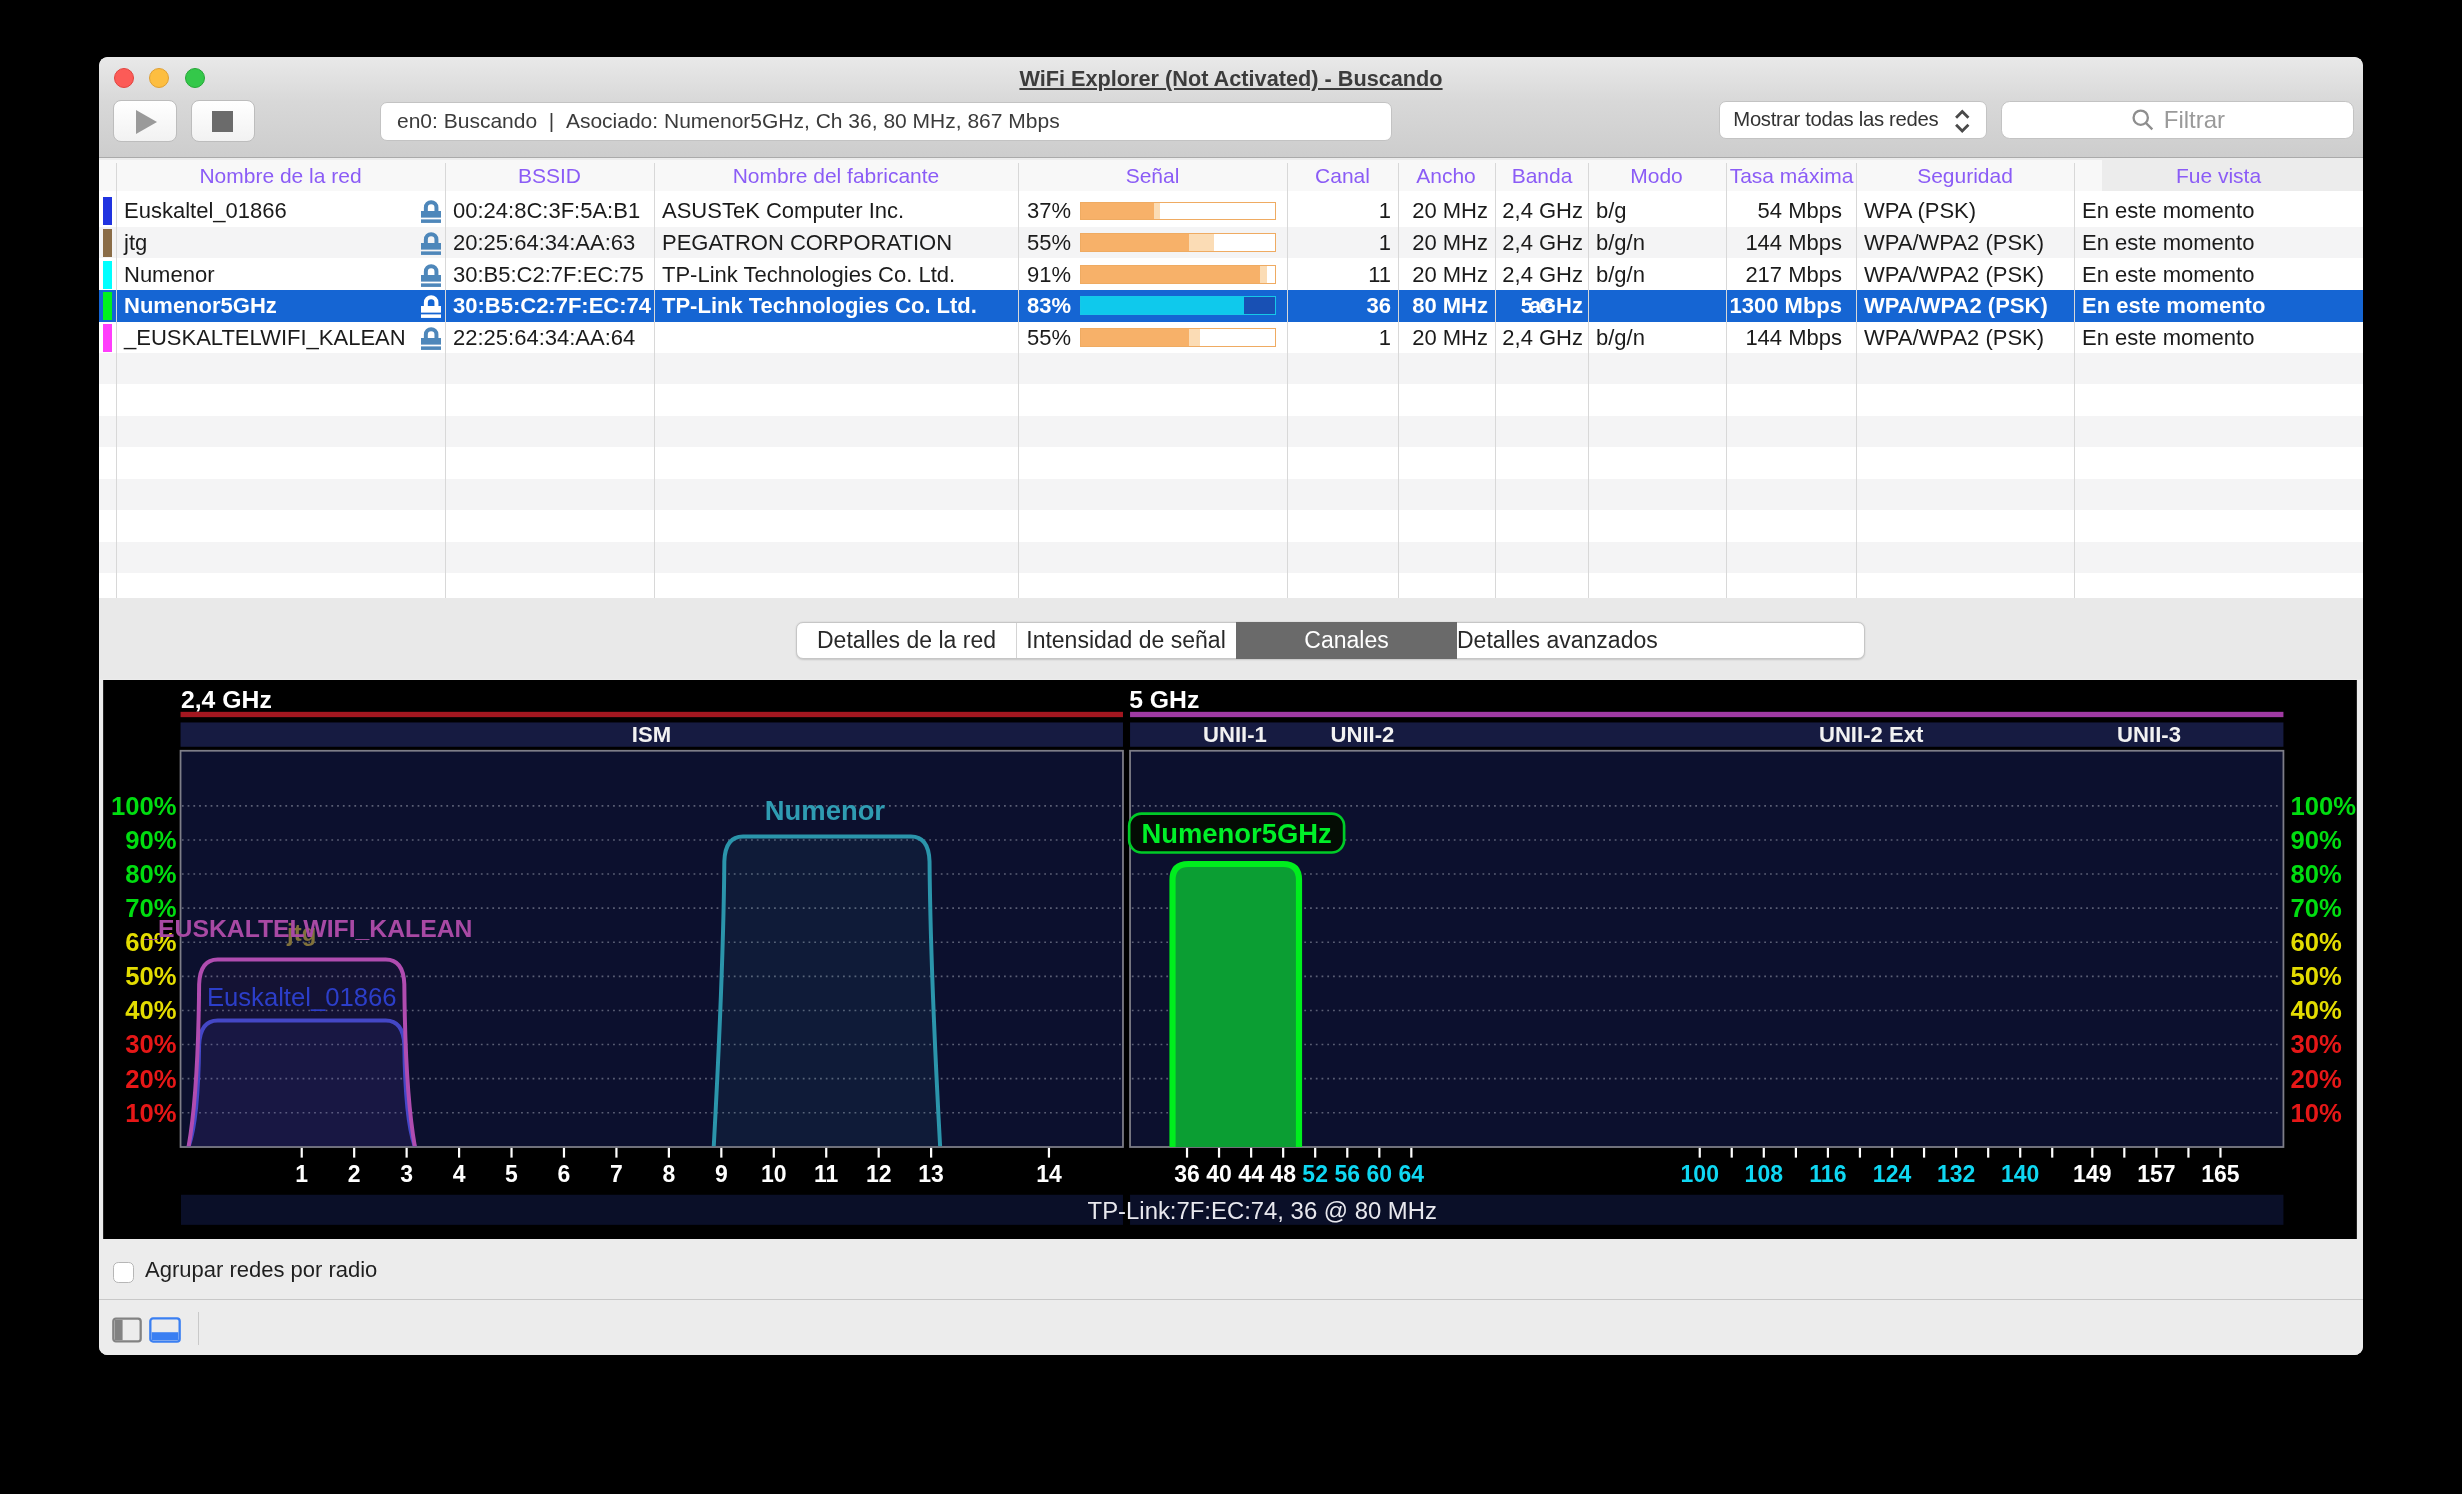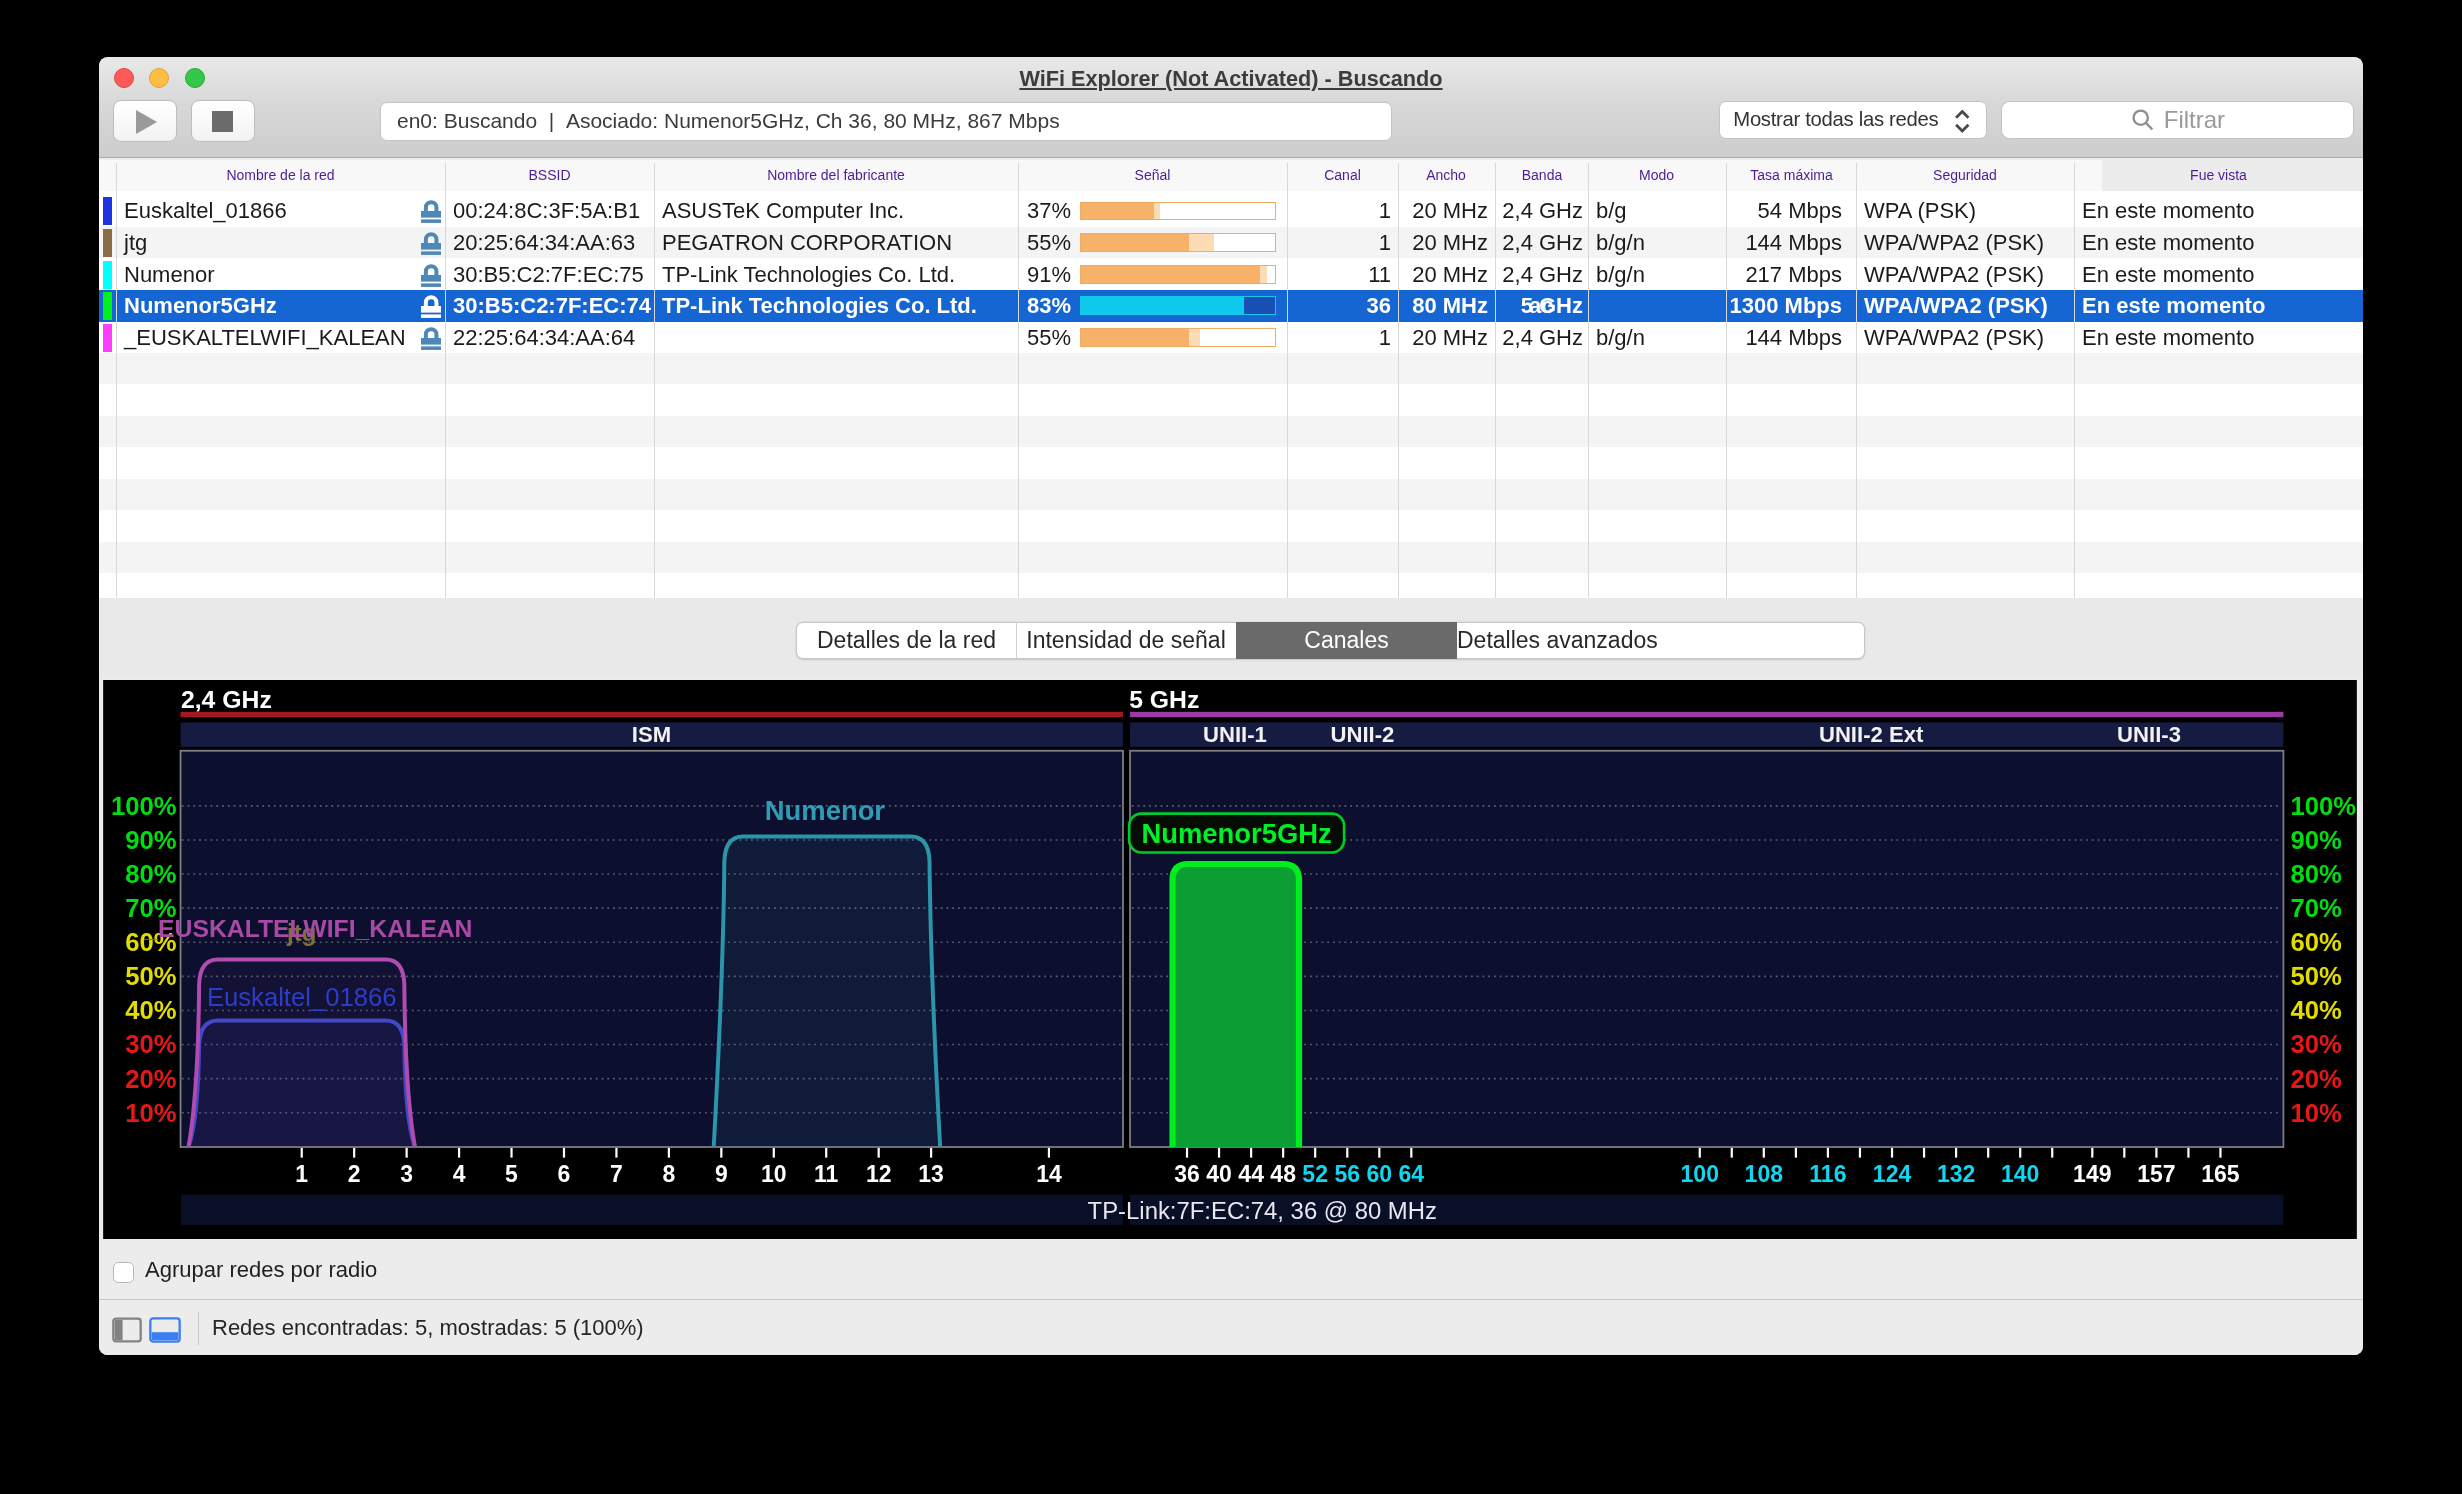--- a/index.html
+++ b/index.html
@@ -29,21 +29,21 @@
     background:#fff; border:1.3px solid #c3c3c3; border-radius:7px;
     font-size:21px; color:#3b3b3b; line-height:36px; padding-left:16px; white-space:nowrap; }
   #drop { position:absolute; left:1620px; top:44px; width:268px; height:38px;
     background:#fff; border:1.3px solid #c3c3c3; border-radius:7px;
     font-size:20.3px; color:#333; line-height:35px; padding-left:13.3px; letter-spacing:-0.3px; }
   #srch { position:absolute; left:1902px; top:44px; width:353px; height:38px;
     background:#fff; border:1.3px solid #c3c3c3; border-radius:8.8px;
     font-size:24px; color:#9a9a9a; line-height:35px; text-align:center; }
   
   #thead { position:absolute; left:0; top:103px; width:2003px; height:32px;
-    background:#f8f8f8; border-bottom:0.9px solid #d4d4d4; font-size:14px; color:#4c1d95; }
+    background:#f8f8f8; border-bottom:0.9px solid #d4d4d4; font-size:21px; color:#8b5cf6; }
   .hc { position:absolute; top:0; height:32px; line-height:31px; text-align:center; }
   
   #tbody { position:absolute; left:0; top:134px; width:2264px; height:407px; background:#fff; }
   #stripes { position:absolute; left:0; top:4.4px; width:2264px; height:402px;
     background:repeating-linear-gradient(#fff 0 32px, #f4f4f5 32px 63px); }
   .vl { position:absolute; top:0; width:0.9px; height:407px; background:#d8d8d8; }
   .row { position:absolute; left:0; width:2264px; height:32px; font-size:22px;
     color:#1b1b1b; line-height:32px; white-space:nowrap; }
   .row.sel { background:#1565d3; color:#fff; font-weight:bold; }
   .sw { position:absolute; left:3.5px; top:1.8px; width:9.7px; height:28px; }
@@ -388,17 +388,16 @@
   <div class="abs" style="left:0;top:1243px;width:2264px;height:56px;background:#ececec">
     <svg class="abs" style="left:13.3px;top:17px" width="30" height="26" viewBox="0 0 34 29">
       <rect x="1.5" y="1.5" width="31" height="26" rx="3" fill="none" stroke="#828282" stroke-width="2.6"></rect>
       <rect x="3" y="3" width="9" height="23" fill="#828282"></rect>
     </svg>
     <svg class="abs" style="left:50px;top:17px" width="32" height="26" viewBox="0 0 36 29">
       <rect x="1.5" y="1.5" width="33" height="26" rx="3" fill="none" stroke="#3a7ff2" stroke-width="2.6"></rect>
       <rect x="3" y="17" width="30" height="9" fill="#3a7ff2"></rect>
     </svg>
     <div class="abs" style="left:99px;top:11.5px;width:0.9px;height:33px;background:#c9c9c9"></div>
-    <div class="abs" style="left:113px;top:0;height:56px;line-height:56px;font-size:22px;color:#262626">Redes encontradas: 5, mostradas: 5 (100%)</div>
   </div>
 </div>
 
 </div>
 
 </body></html>

